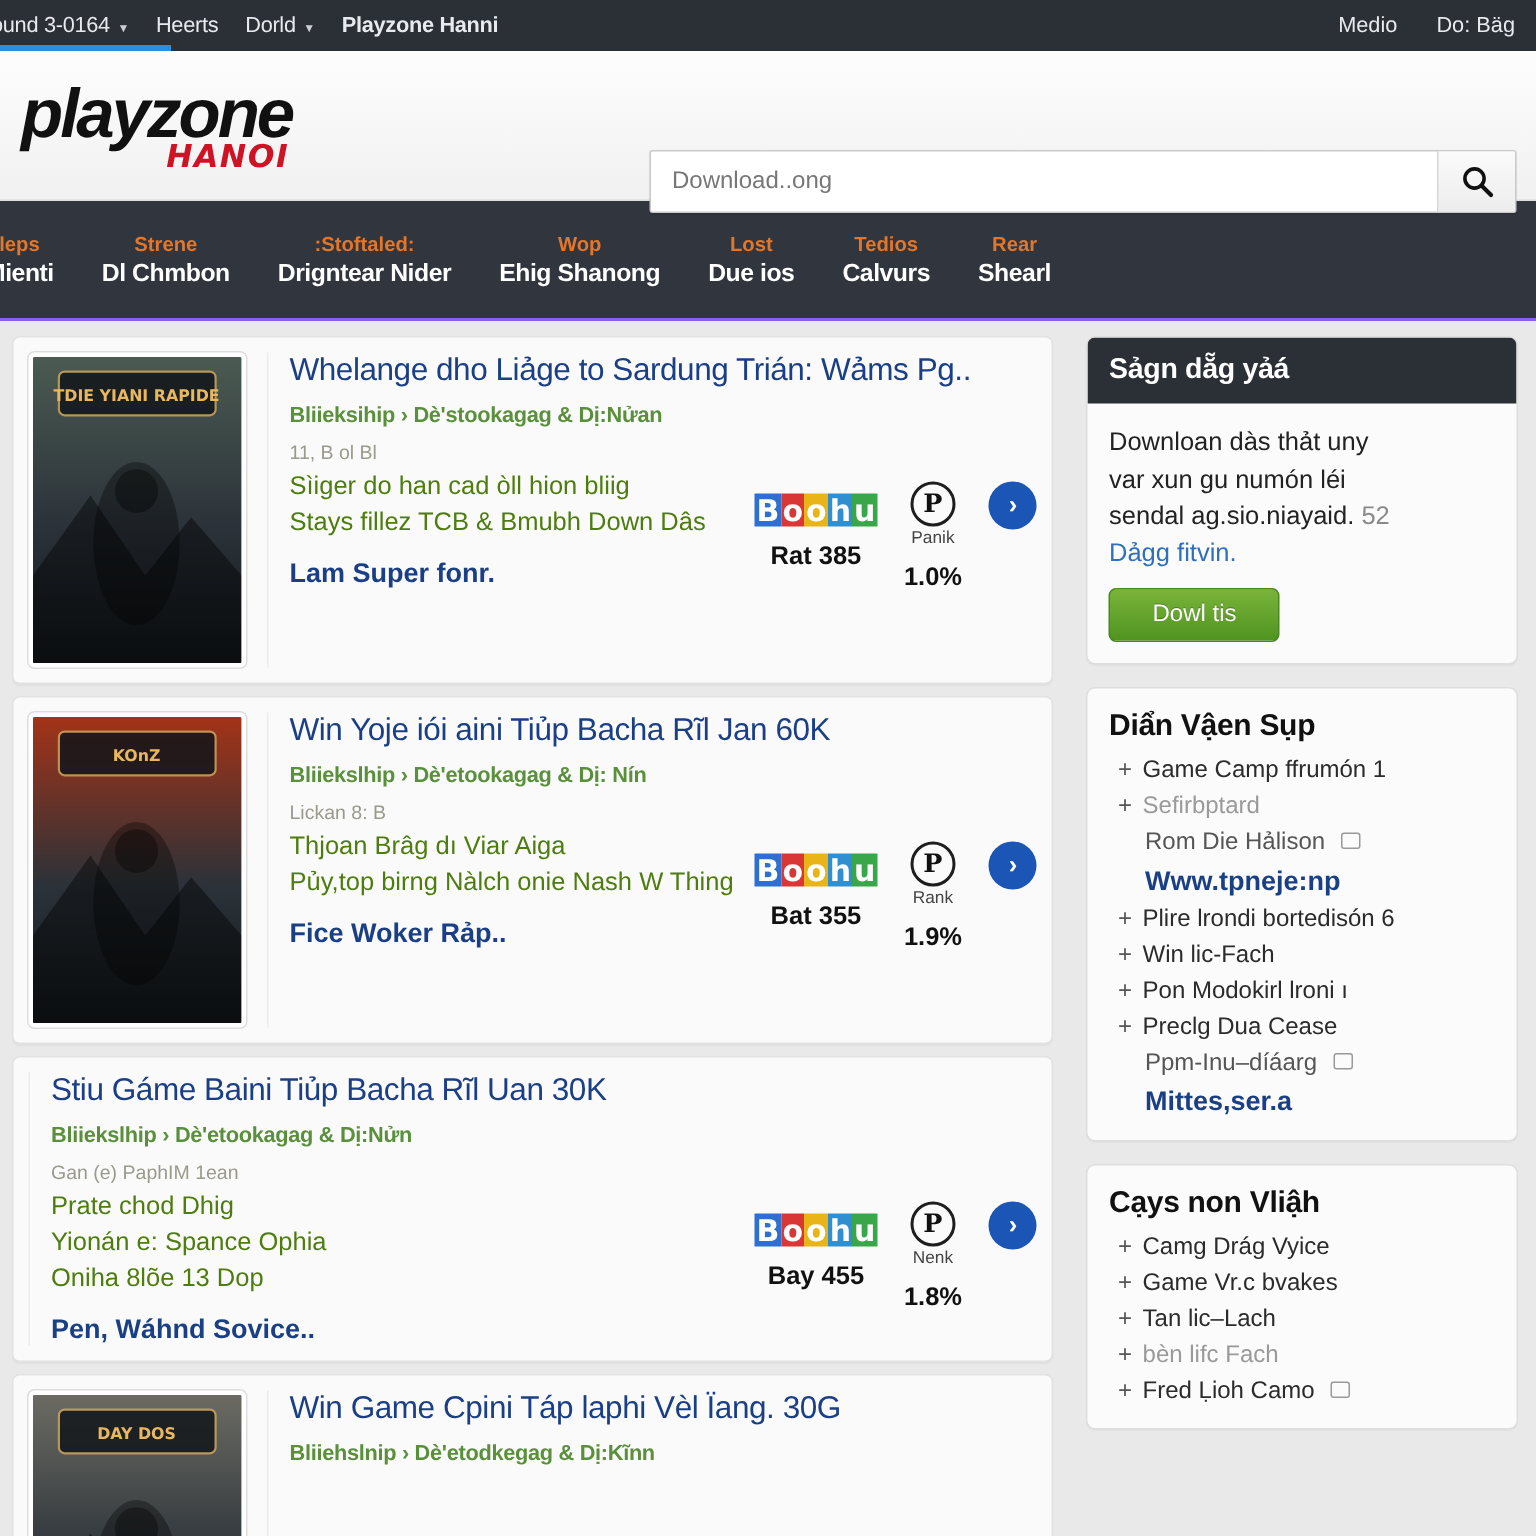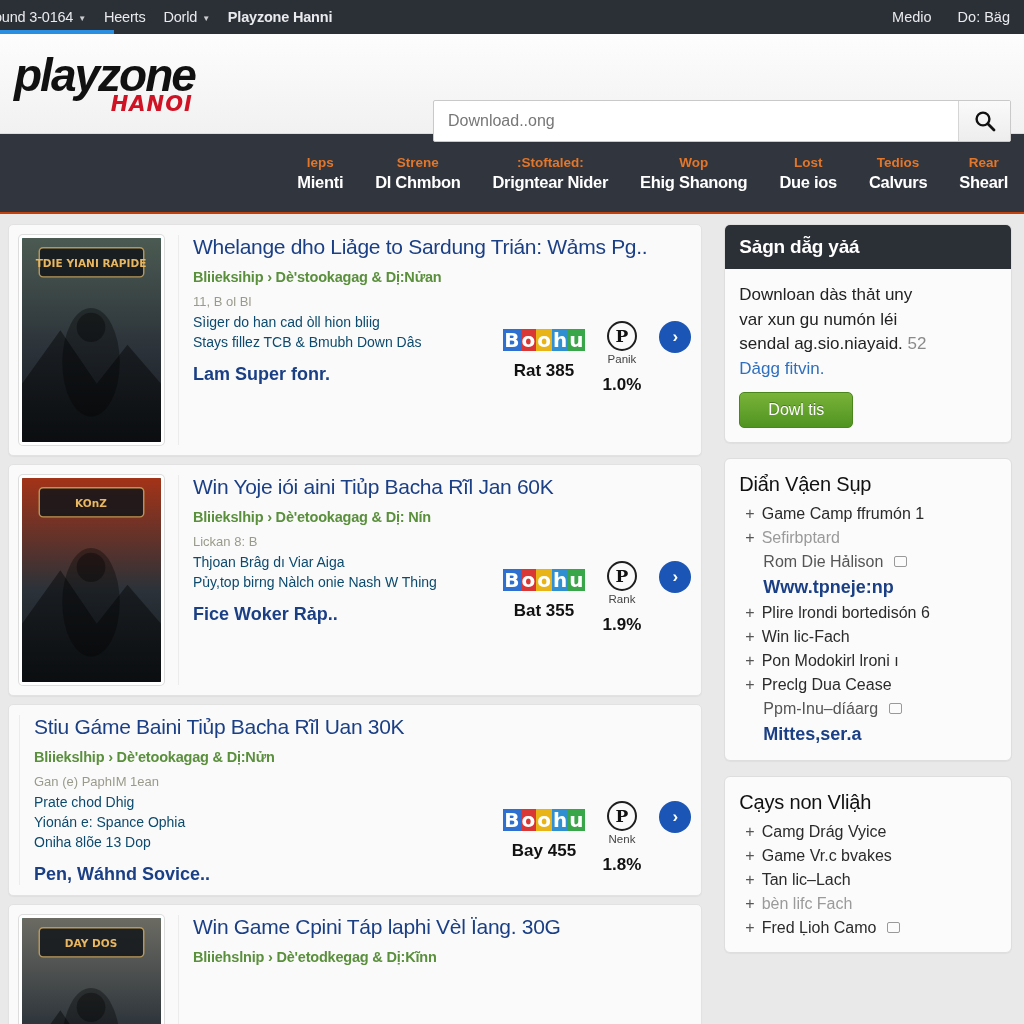--- a/index.html
+++ b/index.html
@@ -55,21 +55,21 @@
   .searchinput::placeholder { color: #777; }
   .searchbtn {
     width: 52px; background: linear-gradient(#fafafa,#ededed); border: 0;
     border-left: 1px solid #d5d5d5; cursor: pointer;
     display: flex; align-items: center; justify-content: center;
   }
 
   
   .nav {
     height: 80px; background: #31353d; display: flex; align-items: center;
-    padding-left: 0; border-bottom: 2px solid #c2410c; justify-content: flex-end;
+    padding-left: 0; border-bottom: 2px solid #8b5cf6;
   }
   .nav-item {
     text-align: center; padding: 0 16px; white-space: nowrap; cursor: pointer;
   }
   .nav-item.first { padding-left: 0; margin-left: -10px; }
   .nav-top { color: #e2762a; font-size: 13.5px; font-weight: 700; margin-bottom: 3px; }
   .nav-bot { color: #fff; font-size: 16.5px; font-weight: 700; letter-spacing: -0.3px; }
 
   
   .page { display: flex; gap: 22px; padding: 10px 12px 0 8px; height: 810px; }
@@ -88,21 +88,21 @@
     position: relative; background: #14b8a6;
   }
   .thumb svg { display: block; width: 100%; height: 100%; }
   .cbody { flex: 1; display: flex; flex-direction: column; border-left: 1px solid #ececec; padding-left: 14px; position: relative; }
   .ctitle {
     font-size: 21px; color: #1b3f85; font-weight: 400; letter-spacing: -0.3px;
     margin-bottom: 10px; cursor: pointer;
   }
   .cbread { font-size: 14.5px; color: #5a8f3c; font-weight: 700; margin-bottom: 9px; letter-spacing: -0.2px; }
   .cmeta { font-size: 13px; color: #9a9a8c; margin-bottom: 5px; }
-  .cline { font-size: 14px; color: #0c4a6e; margin-bottom: 4px; }
+  .cline { font-size: 17px; color: #4d7c0f; margin-bottom: 4px; }
   .clink { font-size: 18px; color: #1b3f85; font-weight: 700; margin-top: 10px; cursor: pointer; }
   .cside {
     position: absolute; right: 0; top: 86px; display: flex; align-items: flex-start; gap: 18px;
   }
   .sidecol { text-align: center; }
   .brandmark { height: 30px; display: flex; align-items: flex-end; justify-content: center; }
   .brandmark span {
     font-family: "DejaVu Sans", sans-serif; font-weight: 700; font-size: 20px;
     color: #fff; padding: 0 1px; line-height: 22px;
   }
@@ -134,21 +134,21 @@
   .wtext { font-size: 17px; color: #222; line-height: 1.45; }
   .wtext .faded { color: #8a8a8a; }
   .wlink { color: #2f6fbf; font-size: 17px; display: inline-block; cursor: pointer; }
   .greenbtn {
     display: inline-block; margin-top: 10px; padding: 8px 28px; border: 0;
     border-radius: 5px; background: linear-gradient(#7ab33a,#4f9420);
     border: 1px solid #49871d; color: #fff; font-size: 16px; font-weight: 400;
     cursor: pointer; text-shadow: 0 -1px 0 rgba(0,0,0,.3);
   }
   .widget-title {
-    font-size: 20px; font-weight: 400; color: #111; padding: 14px 14px 6px 14px;
+    font-size: 20px; font-weight: 700; color: #111; padding: 14px 14px 6px 14px;
     letter-spacing: -0.2px;
   }
   .wlist { list-style: none; padding: 0 14px 12px 20px; }
   .wlist li { font-size: 16px; color: #2b2b2b; padding: 3px 0; display: flex; gap: 7px; align-items: baseline; }
   .plus { color: #555; font-weight: 400; }
   .wlist li.dim { color: #9a9a9a; }
   .wlist li.sub { padding-left: 18px; color: #555; }
   .wlist li.strong-link { padding-left: 18px; color: #1b3f85; font-weight: 700; font-size: 18px; }
   .mini-ic {
     display: inline-block; width: 13px; height: 11px; border: 1px solid #999;

